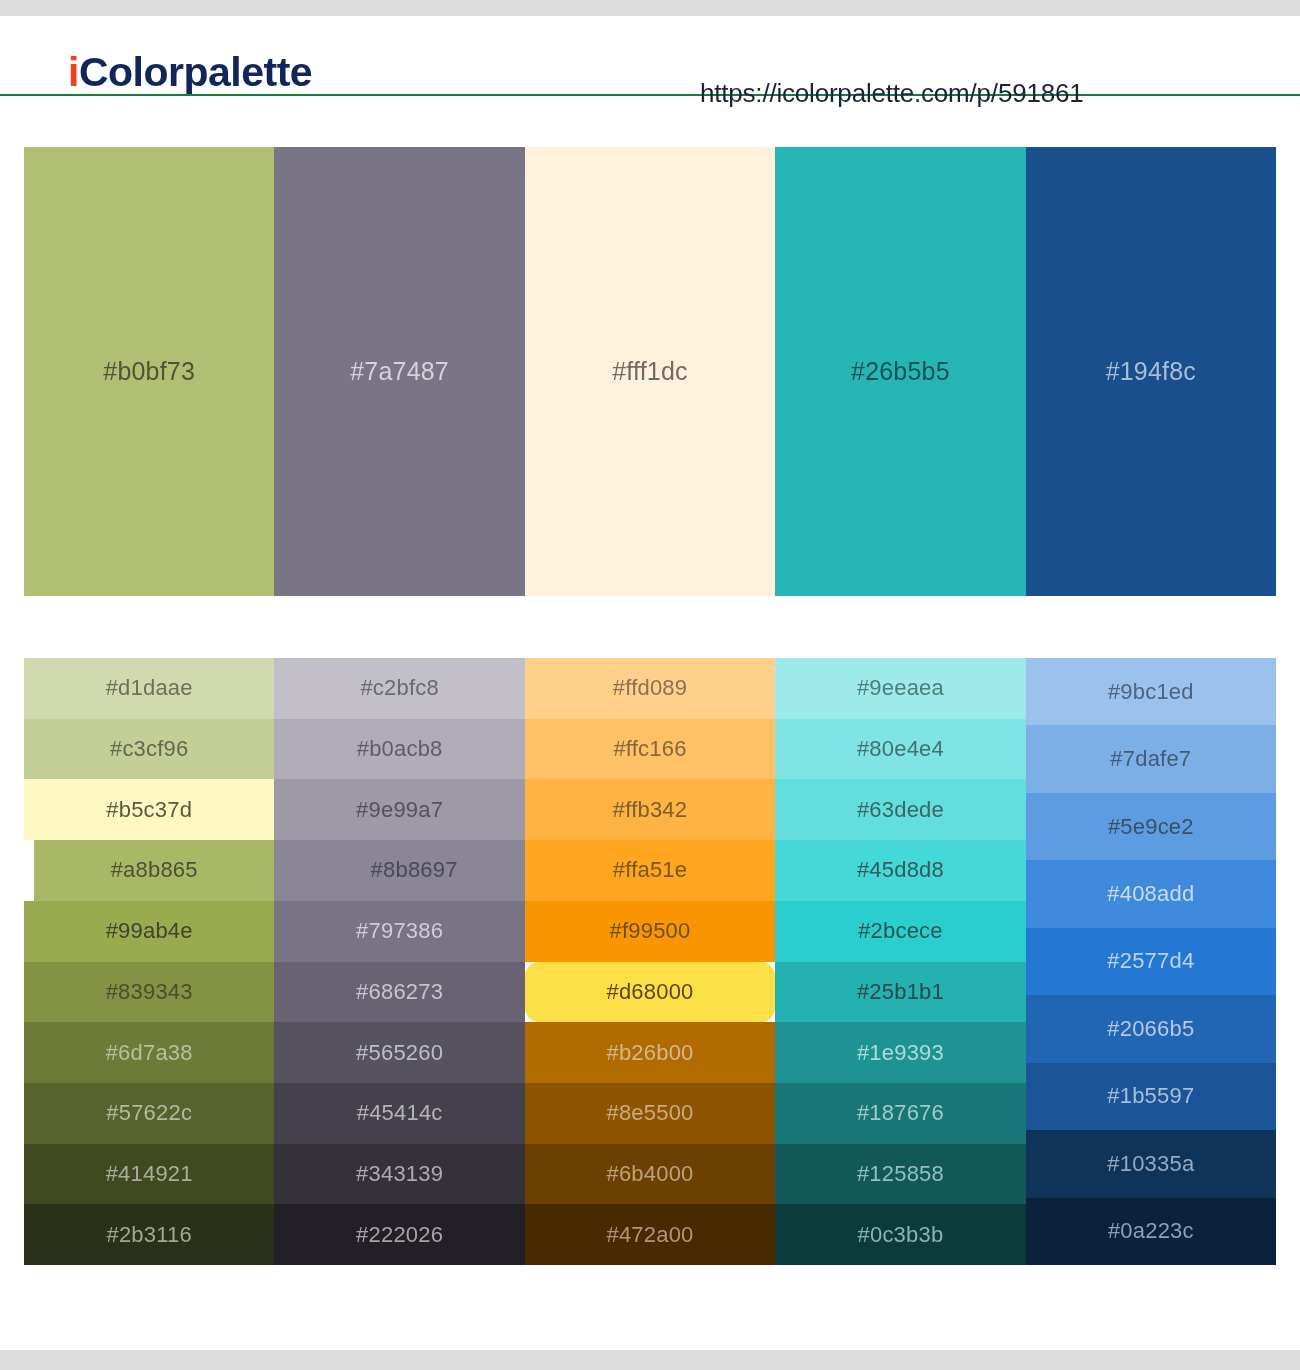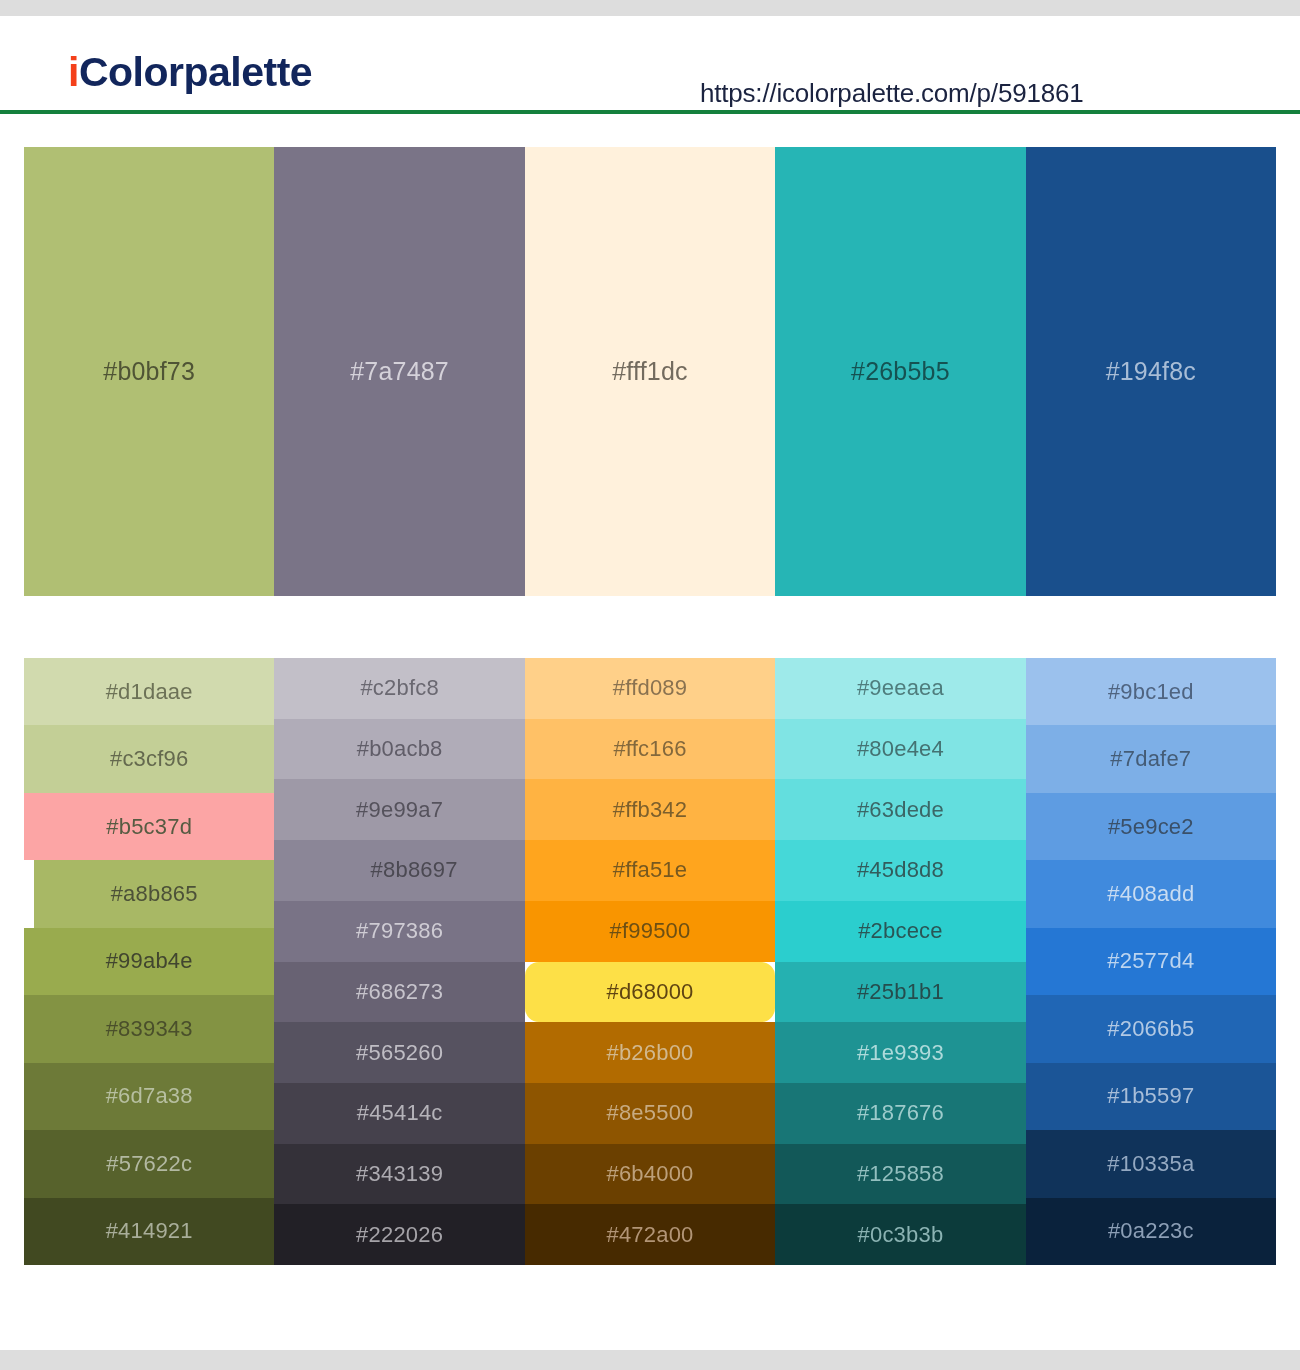--- a/index.html
+++ b/index.html
@@ -25,23 +25,23 @@
     width: 1300px;
     height: 16px;
     background: #dddddd;
   }
 
   
   .header {
     position: absolute;
     top: 16px; left: 0;
     width: 1300px;
-    height: 98px;
+    height: 80px;
     background: #ffffff;
-    border-bottom: 4px solid #15803d;
+    border-bottom: 2px solid #15803d;
     display: flex;
     align-items: center;
   }
   .logo {
     position: absolute;
     left: 68px;
     top: 36px;
     font-size: 41px;
     font-weight: bold;
     letter-spacing: -0.5px;
@@ -151,41 +151,44 @@
     </div>
 
   <div class="shades-grid">
       <div class="shade-col">
         <div class="shade-cell" style="background: rgb(209, 218, 174);">
           <span class="hexlabel" style="color: rgb(109, 114, 87);">#d1daae</span>
         </div>
         <div class="shade-cell" style="background: rgb(195, 207, 150);">
           <span class="hexlabel" style="color: rgb(100, 105, 78);">#c3cf96</span>
         </div>
-        <div class="shade-cell" style="background: #fca5a5;">
+        <div class="shade-cell" style="background: #fef9c3;">
           <span class="hexlabel" style="color: rgb(86, 91, 66);">#b5c37d</span>
         </div>
         <div class="shade-cell" style="background: rgb(168, 184, 101); margin-left: 10px;">
           <span class="hexlabel" style="color: rgb(76, 81, 56);">#a8b865</span>
         </div>
         <div class="shade-cell" style="background: rgb(153, 171, 78);">
           <span class="hexlabel" style="color: rgb(65, 69, 47);">#99ab4e</span>
         </div>
         <div class="shade-cell" style="background: rgb(131, 147, 67);">
           <span class="hexlabel" style="color: rgb(74, 79, 43);">#839343</span>
         </div>
         <div class="shade-cell" style="background: rgb(109, 122, 56);">
           <span class="hexlabel" style="color: rgb(183, 191, 160);">#6d7a38</span>
         </div>
         <div class="shade-cell" style="background: rgb(87, 98, 44);">
           <span class="hexlabel" style="color: rgb(179, 185, 162);">#57622c</span>
         </div>
         <div class="shade-cell" style="background: rgb(65, 73, 33);">
           <span class="hexlabel" style="color: rgb(169, 174, 154);">#414921</span>
         </div>
+        <div class="shade-cell" style="background: rgb(43, 49, 22);">
+          <span class="hexlabel" style="color: rgb(161, 165, 150);">#2b3116</span>
+        </div>
       </div>
       <div class="shade-col">
         <div class="shade-cell" style="background: rgb(194, 191, 200);">
           <span class="hexlabel" style="color: rgb(106, 104, 113);">#c2bfc8</span>
         </div>
         <div class="shade-cell" style="background: rgb(176, 172, 184);">
           <span class="hexlabel" style="color: rgb(96, 93, 104);">#b0acb8</span>
         </div>
         <div class="shade-cell" style="background: rgb(158, 153, 167);">
           <span class="hexlabel" style="color: rgb(85, 82, 92);">#9e99a7</span>

